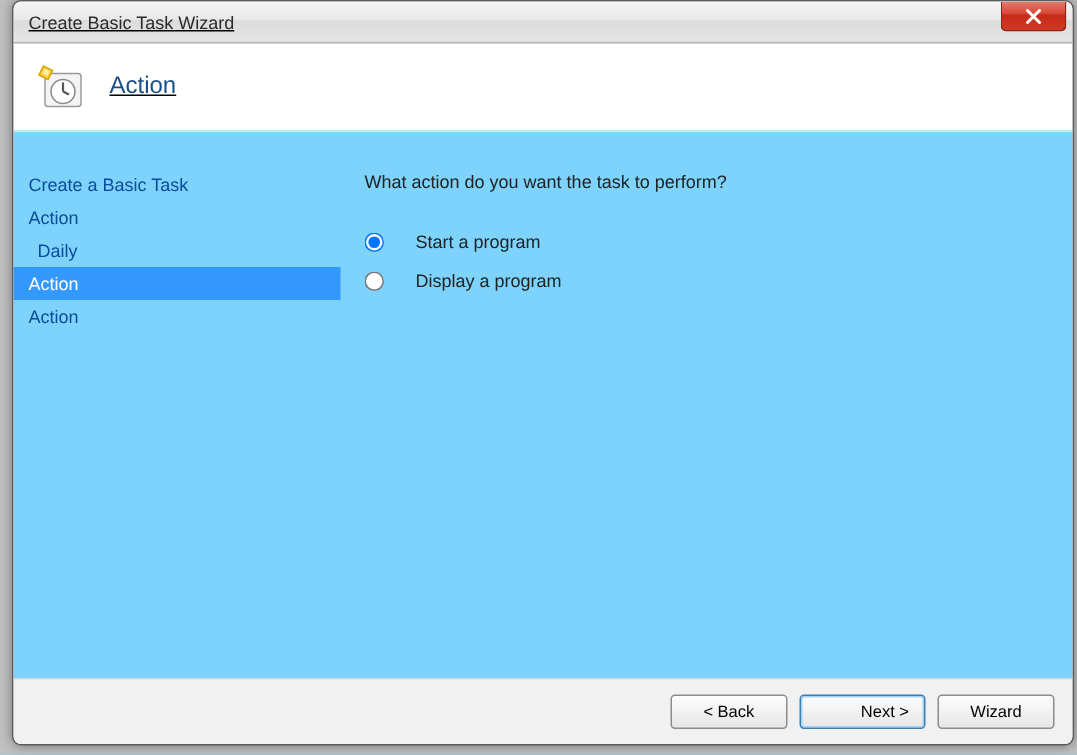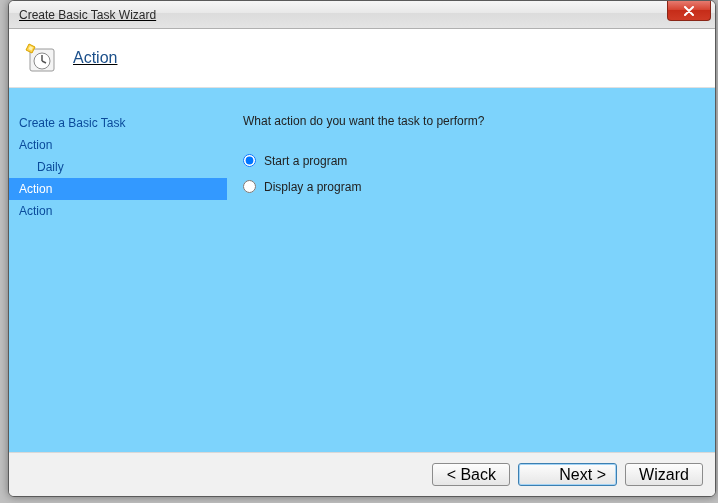--- a/index.html
+++ b/index.html
@@ -85,37 +85,37 @@
     .sidebar {
       width: 218px;
       padding-top: 24px;
     }
     .step {
       padding: 3px 8px 3px 10px;
       color: #0b4b9b;
       cursor: pointer;
       line-height: 16px;
     }
-    .step.sub { padding-left: 28px; }
+    .step.sub { padding-left: 16px; }
     .step.selected {
       background: #3399ff;
       color: #fff;
     }
     .content {
       flex: 1;
       padding: 26px 20px 0 16px;
       color: #222;
     }
     .prompt {
       margin-bottom: 26px;
     }
     .opt {
       display: flex;
-      align-items: flex-start;
-      gap: 8px;
+      align-items: center;
+      gap: 21px;
       margin-bottom: 12px;
     }
     .opt input[type=radio] {
       margin: 0;
       width: 13px;
       height: 13px;
     }
     .footer {
       position: absolute;
       left: 0;
@@ -129,21 +129,21 @@
       align-items: center;
       padding-right: 12px;
       gap: 8px;
     }
     .btn {
       min-width: 78px;
       height: 23px;
       background: linear-gradient(to bottom, #fdfdfd, #e6e6e6);
       border: 1px solid #8c8c8c;
       border-radius: 3px;
-      font-size: 16px;
+      font-size: 11px;
       font-family: inherit;
       cursor: pointer;
       padding: 0 10px;
     }
     .btn.default {
       border: 1px solid #3c7fb1;
       box-shadow: 0 0 0 1px #a3d3f5 inset;
       padding-left: 40px;
     }
   </style>

